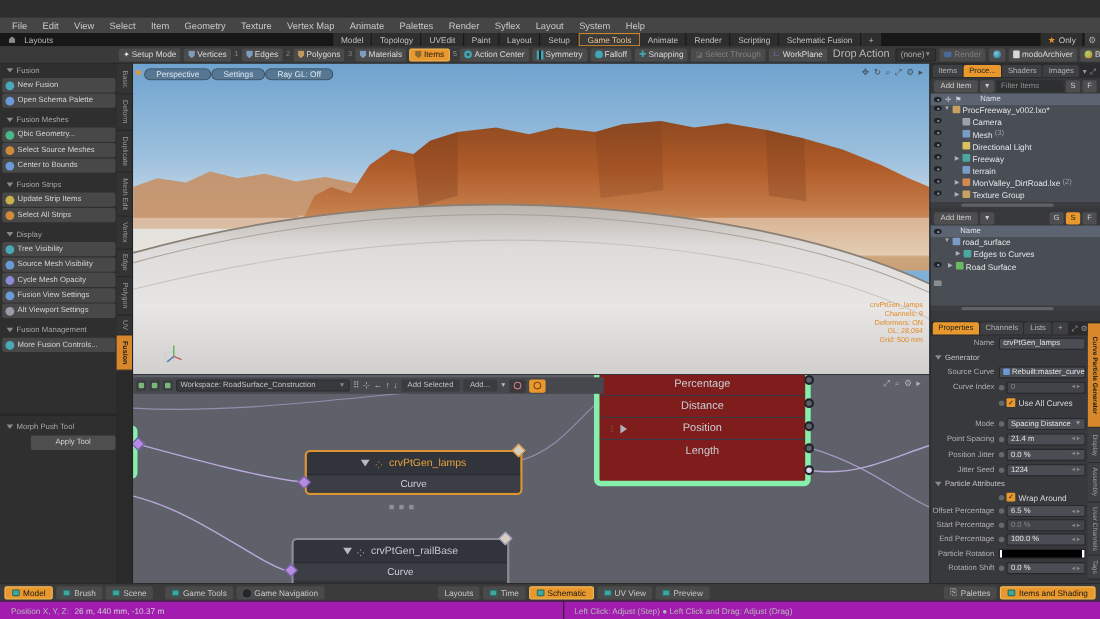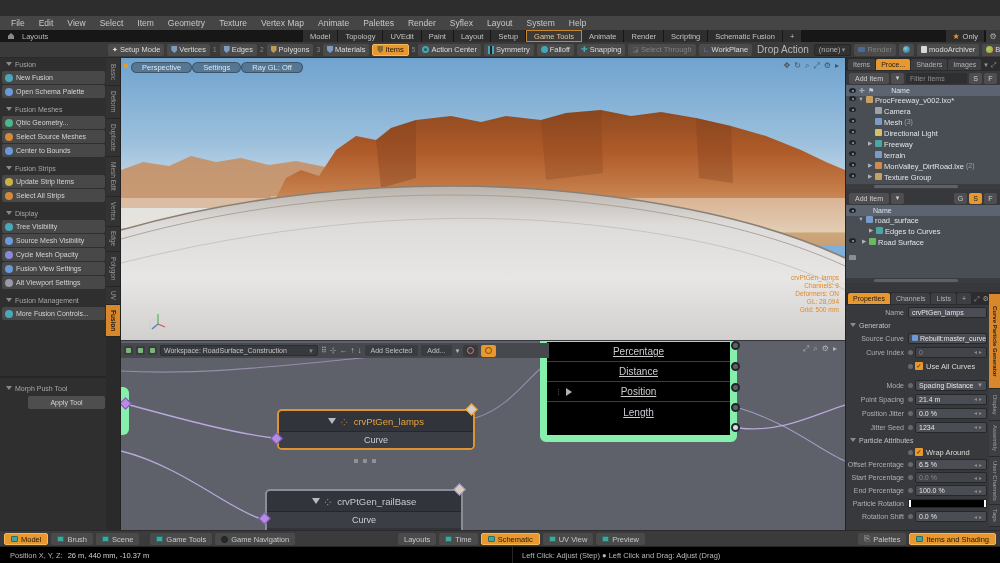--- a/index.html
+++ b/index.html
@@ -68,21 +68,21 @@
 .sc-hdr{position:absolute;left:0;top:2px;width:428px;height:15px;background:#46484d;display:flex;align-items:center;gap:3px;padding:0 3px;z-index:6;}
 .sc-ic{width:9px;height:9px;background:#3a3c40;border-radius:1px;position:relative;}
 .sc-ic::after{content:"";position:absolute;left:2px;top:2px;width:5px;height:5px;background:#7ab87a;border-radius:1px;}
 .sc-drop{height:11px;width:158px;background:#38393d;border:1px solid #2c2d30;border-radius:2px;color:#c4c4c6;font-size:7px;display:flex;align-items:center;justify-content:space-between;padding:0 3px;white-space:nowrap;overflow:hidden;}
 .sc-glyph{font-size:8px;color:#b8bac0;}
 .sc-btn{height:11px;background:#3a3c40;border-radius:2px;color:#c0c0c4;font-size:7px;display:flex;align-items:center;padding:0 6px;white-space:nowrap;}
 .cbtn{width:15px;height:12px;border-radius:2px;display:flex;align-items:center;justify-content:center;}
 .cbtn .ring{width:7px;height:7px;border-radius:50%;}
 .sc-icons{position:absolute;right:8px;top:3px;display:flex;gap:4px;z-index:6;font-size:8px;color:#b0b2b8;}
 .wires{position:absolute;left:0;top:0;z-index:1;}
-.node{position:absolute;background:#000000;border:7px solid #86efac;border-radius:6px;z-index:2;overflow:hidden;text-decoration:underline;}
+.node{position:absolute;background:#7f1d1d;border:5px solid #86efac;border-radius:6px;z-index:2;overflow:hidden;}
 .nrow{height:20px;display:flex;align-items:center;justify-content:center;font-size:10px;color:#c9ccd2;border-bottom:1px solid #3a3d44;position:relative;}
 .nrow:last-child{border-bottom:none;}
 .nrow .lmark{position:absolute;left:8px;display:flex;align-items:center;gap:4px;color:#8e9197;font-size:7px;}
 .lmark .tri-r{width:0;height:0;border-top:4px solid transparent;border-bottom:4px solid transparent;border-left:6px solid #aeb1b7;}
 .port{position:absolute;width:9px;height:9px;border-radius:50%;border:2px solid #22242a;background:#5e6169;z-index:3;}
 .port.filled{background:#ded8f0;}
 .gnode{position:absolute;border-radius:5px;z-index:2;background:#31343b;overflow:hidden;}
 .gnode .ghdr{height:20px;display:flex;align-items:center;justify-content:center;gap:5px;font-size:9.5px;}
 .gnode .gbody{height:17px;background:#3b3e45;border-top:1px solid #25272c;display:flex;align-items:center;justify-content:center;font-size:9px;color:#ccced4;}
 .gtri{width:0;height:0;border-left:4px solid transparent;border-right:4px solid transparent;border-top:6px solid #b8bbc1;}
@@ -133,21 +133,21 @@
 .pvtab{writing-mode:vertical-rl;font-size:6px;color:#a0a0a0;background:#3d3f42;border-bottom:1px solid #2a2a2a;display:flex;align-items:center;justify-content:center;}
 .pvtab.act{background:#d8882a;color:#1a1a1a;font-weight:bold;}
 
 
 .bottombar{position:absolute;left:0;top:530px;width:1000px;height:16px;background:#3b3b3b;border-top:1px solid #2a2a2a;}
 .bgroup{position:absolute;top:2px;display:flex;gap:3px;}
 .bbtn{height:12px;background:#4a4a4a;border-radius:2px;color:#c8c8c8;font-size:7.5px;display:flex;align-items:center;gap:3px;padding:0 6px;white-space:nowrap;}
 .bbtn.act{background:#e8982c;color:#191919;border:1px solid #f2b85a;}
 .bic{width:7px;height:6px;background:#3fa89e;border:1px solid #2a6e68;border-radius:1px;flex:0 0 auto;}
 .bic.dark{background:#232a2e;border-color:#1a1f22;border-radius:50%;width:7px;height:7px;}
-.statusbar{position:absolute;left:0;top:546px;width:1000px;height:17px;background:#000000;border-top:1px solid #262626;display:flex;align-items:center;font-size:7.5px;color:#b8b8b8;}
+.statusbar{position:absolute;left:0;top:546px;width:1000px;height:17px;background:#a21caf;border-top:1px solid #262626;display:flex;align-items:center;font-size:7.5px;color:#b8b8b8;}
 .st-left{padding-left:10px;display:flex;gap:5px;}
 .st-val{color:#d0d0d0;}
 .st-div{position:absolute;left:512px;top:0;width:1px;height:17px;background:#262626;}
 .st-hint{position:absolute;left:522px;}
 </style>
 </head>
 <body>
 
 <div class="app">
 

